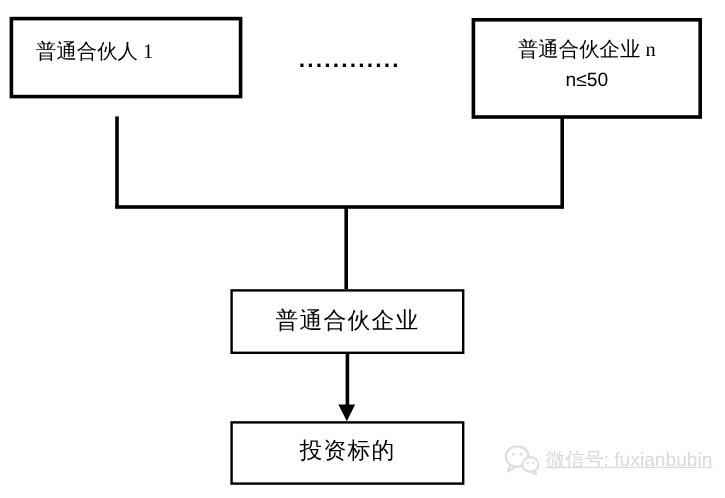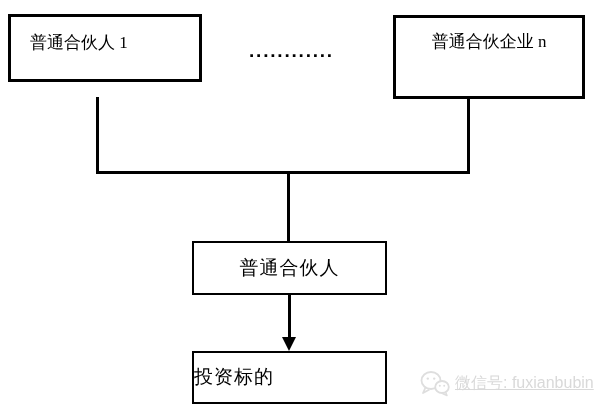--- a/index.html
+++ b/index.html
@@ -38,21 +38,21 @@
   .node-gpe {
     left: 192px; top: 241px; width: 195px; height: 54px;
     border-width: 2.5px;
     font-size: 19px; letter-spacing: 1px;
     text-align: center; line-height: 49px;
   }
   .node-target {
     left: 192px; top: 351px; width: 195px; height: 53px;
     border-width: 2.5px;
     font-size: 19px; letter-spacing: 1px;
-    line-height: 48px;
+    text-align: center; line-height: 48px;
   }
   .ellipsis {
     position: absolute;
     left: 249px; top: 40px;
     font-family: "Liberation Sans", sans-serif;
     font-weight: 800;
     font-size: 19px;
     letter-spacing: 1.8px;
     color: #000;
   }
@@ -89,29 +89,30 @@
 <div class="canvas">
 
   <div class="node node-gp1">
     <span>普通合伙人 1</span>
   </div>
 
   <div class="ellipsis">............</div>
 
   <div class="node node-gpn">
     <div>普通合伙企业 n</div>
+    <div class="subline">n≤50</div>
   </div>
 
   <div class="line line-left-v"></div>
   <div class="line line-right-v"></div>
   <div class="line line-merge-h"></div>
   <div class="line line-center-v"></div>
 
   <div class="node node-gpe">
-    <span>普通合伙人</span>
+    <span>普通合伙企业</span>
   </div>
 
   <div class="line line-arrow-v"></div>
   <div class="arrowhead"></div>
 
   <div class="node node-target">
     <span>投资标的</span>
   </div>
 
   <div class="watermark">

